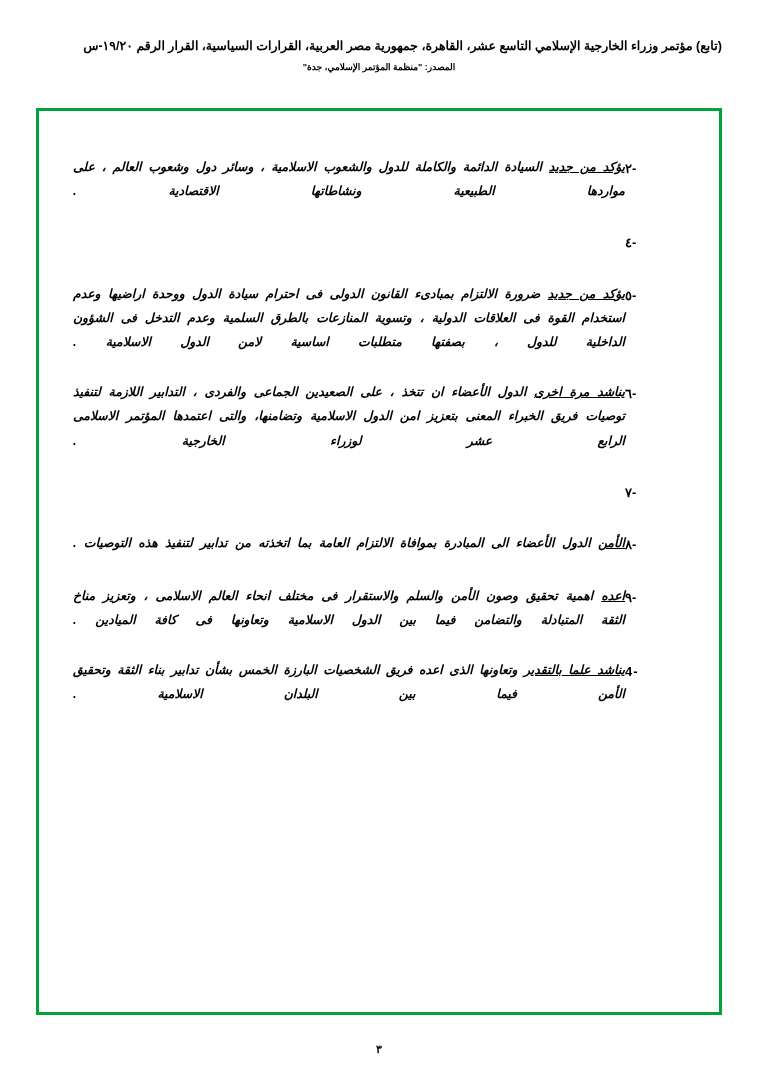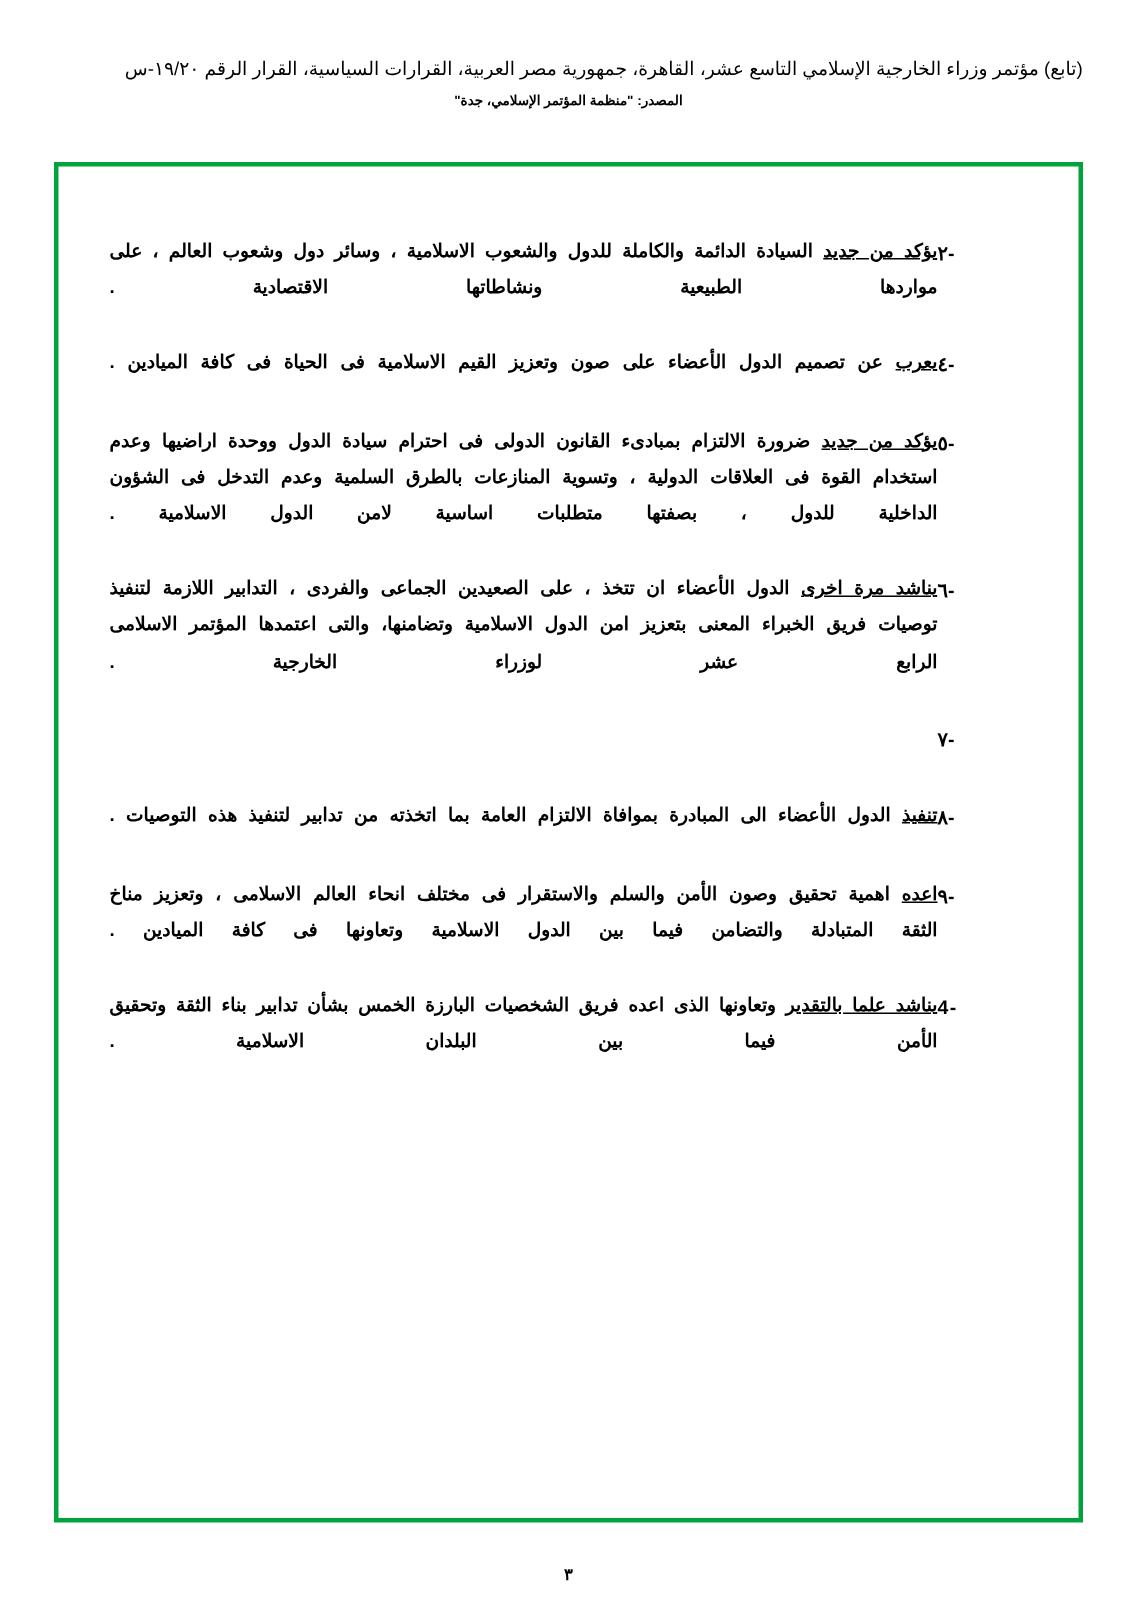--- a/index.html
+++ b/index.html
@@ -20,21 +20,21 @@
     height: 1078px;
     position: relative;
     box-sizing: border-box;
   }
   .header {
     padding-top: 38px;
     text-align: center;
   }
   .header-title {
     font-size: 12.5px;
-    font-weight: normal;
+    font-weight: bold;
     letter-spacing: 0px;
     line-height: 1.4;
     direction: rtl;
     margin-left: 47px;
   }
   .header-source {
     font-size: 9px;
     font-weight: bold;
     margin-top: 6px;
     direction: rtl;
@@ -74,20 +74,21 @@
   .clause-body {
     flex: 1 1 auto;
     font-size: 12.4px;
     font-weight: bold;
     line-height: 1.95;
     text-align: justify;
     text-align-last: justify;
     letter-spacing: 0.2px;
     word-spacing: 3px;
     direction: rtl;
+    font-style: italic;
   }
   .clause-body .lead {
     text-decoration: underline;
   }
   .clause:last-child {
     margin-bottom: 0;
   }
   .footer {
     position: absolute;
     bottom: 22px;
@@ -111,40 +112,39 @@
   <div class="frame">
     <div class="frame-inner">
 
       <div class="clause">
         <div class="clause-num">-٢</div>
         <div class="clause-body"><span class="lead">يؤكد من جديد</span><span> السيادة الدائمة والكاملة للدول والشعوب الاسلامية ، وسائر دول وشعوب العالم ، على مواردها الطبيعية ونشاطاتها الاقتصادية .</span></div>
       </div>
 
       <div class="clause">
         <div class="clause-num">-٤</div>
-        <div class="clause-body"><span class="lead">يعرب</span><span> عن تصميم الدول الأعضاء على صون وتعزيز القيم الاسلامية فى الحياة فى كافة الميادين .</span></div>
       </div>
 
       <div class="clause">
         <div class="clause-num">-٥</div>
         <div class="clause-body"><span class="lead">يؤكد من جديد</span><span> ضرورة الالتزام بمبادىء القانون الدولى فى احترام سيادة الدول ووحدة اراضيها وعدم استخدام القوة فى العلاقات الدولية ، وتسوية المنازعات بالطرق السلمية وعدم التدخل فى الشؤون الداخلية للدول ، بصفتها متطلبات اساسية لامن الدول الاسلامية .</span></div>
       </div>
 
       <div class="clause">
         <div class="clause-num">-٦</div>
         <div class="clause-body"><span class="lead">يناشد مرة اخرى</span><span> الدول الأعضاء ان تتخذ ، على الصعيدين الجماعى والفردى ، التدابير اللازمة لتنفيذ توصيات فريق الخبراء المعنى بتعزيز امن الدول الاسلامية وتضامنها، والتى اعتمدها المؤتمر الاسلامى الرابع عشر لوزراء الخارجية .</span></div>
       </div>
 
       <div class="clause">
         <div class="clause-num">-٧</div>
       </div>
 
       <div class="clause">
         <div class="clause-num">-٨</div>
-        <div class="clause-body"><span class="lead">تنفيذ</span><span> الدول الأعضاء الى المبادرة بموافاة الالتزام العامة بما اتخذته من تدابير لتنفيذ هذه التوصيات .</span></div>
+        <div class="clause-body"><span class="lead">الأمن</span><span> الدول الأعضاء الى المبادرة بموافاة الالتزام العامة بما اتخذته من تدابير لتنفيذ هذه التوصيات .</span></div>
       </div>
 
       <div class="clause">
         <div class="clause-num">-٩</div>
         <div class="clause-body"><span class="lead">اعده</span><span> اهمية تحقيق وصون الأمن والسلم والاستقرار فى مختلف انحاء العالم الاسلامى ، وتعزيز مناخ الثقة المتبادلة والتضامن فيما بين الدول الاسلامية وتعاونها فى كافة الميادين .</span></div>
       </div>
 
       <div class="clause">
         <div class="clause-num">-4</div>
         <div class="clause-body"><span class="lead">يناشد علما بالتقدير</span><span> وتعاونها الذى اعده فريق الشخصيات البارزة الخمس بشأن تدابير بناء الثقة وتحقيق الأمن فيما بين البلدان الاسلامية .</span></div>

